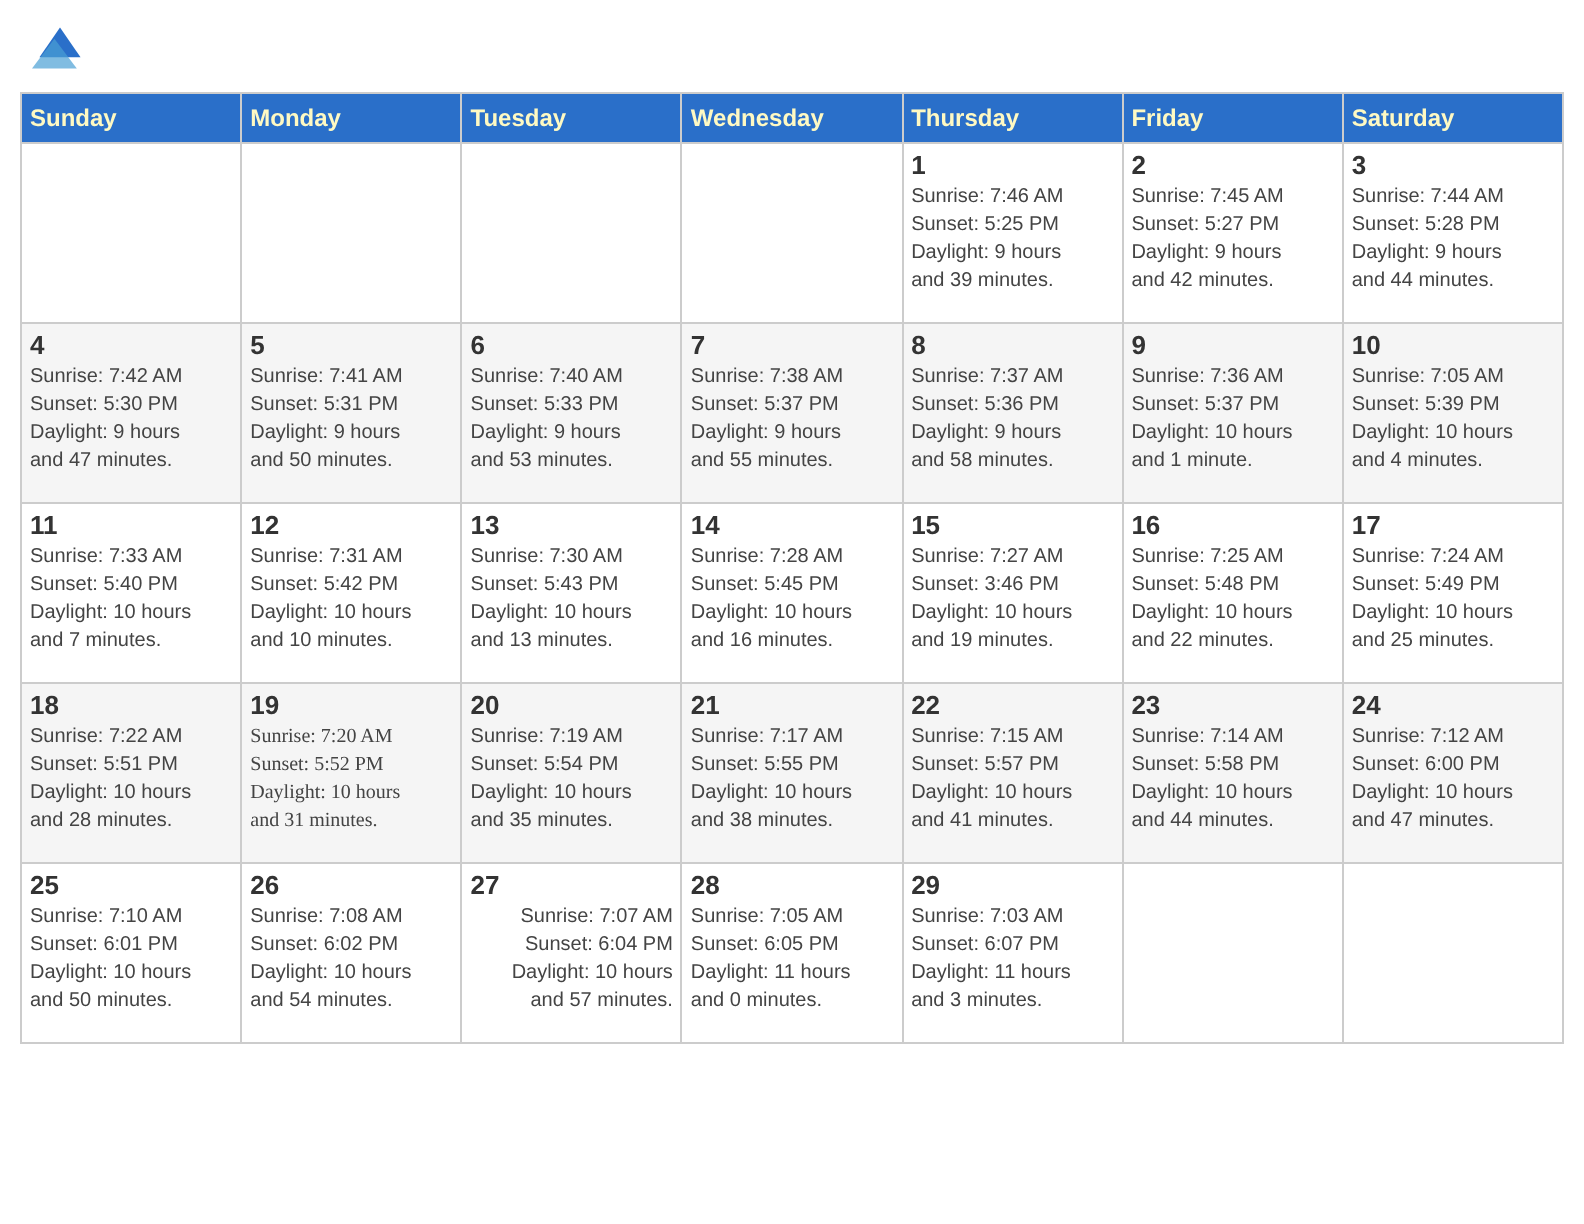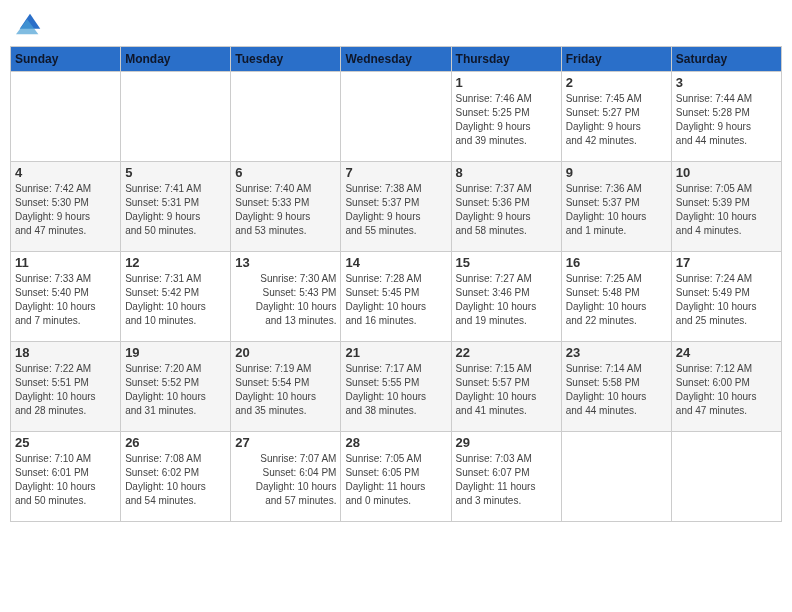--- a/index.html
+++ b/index.html
@@ -47,21 +47,21 @@
       font-size: 16px;
       color: #555;
     }
     table {
       width: 100%;
       border-collapse: collapse;
       table-layout: fixed;
     }
     thead tr th {
       background-color: #2a6fc9;
-      color: #0f172a;
+      color: #fef9c3;
       font-size: 12px;
       font-weight: bold;
       padding: 5px 4px;
       text-align: left;
       border: 1px solid #ccc;
     }
     tbody tr td {
       vertical-align: top;
       border: 1px solid #ccc;
       padding: 3px 4px;
@@ -213,21 +213,21 @@
         </td>
         <td>
           <div class="day-number">12</div>
           <div class="day-info" style="white-space: pre-line;">Sunrise: 7:31 AM
 Sunset: 5:42 PM
 Daylight: 10 hours
 and 10 minutes.</div>
         </td>
         <td>
           <div class="day-number">13</div>
-          <div class="day-info" style="white-space: pre-line; text-align: right;">Sunrise: 7:30 AM
+          <div class="day-info" style="white-space: pre-line;">Sunrise: 7:30 AM
 Sunset: 5:43 PM
 Daylight: 10 hours
 and 13 minutes.</div>
         </td>
         <td>
           <div class="day-number">14</div>
           <div class="day-info" style="white-space: pre-line;">Sunrise: 7:28 AM
 Sunset: 5:45 PM
 Daylight: 10 hours
 and 16 minutes.</div>
@@ -257,21 +257,21 @@
       <tr>
         <td>
           <div class="day-number">18</div>
           <div class="day-info" style="white-space: pre-line;">Sunrise: 7:22 AM
 Sunset: 5:51 PM
 Daylight: 10 hours
 and 28 minutes.</div>
         </td>
         <td>
           <div class="day-number">19</div>
-          <div class="day-info" style="white-space: pre-line;">Sunrise: 7:20 AM
+          <div class="day-info" style="white-space: pre-line; font-family: Liberation Serif, serif;">Sunrise: 7:20 AM
 Sunset: 5:52 PM
 Daylight: 10 hours
 and 31 minutes.</div>
         </td>
         <td>
           <div class="day-number">20</div>
           <div class="day-info" style="white-space: pre-line;">Sunrise: 7:19 AM
 Sunset: 5:54 PM
 Daylight: 10 hours
 and 35 minutes.</div>

